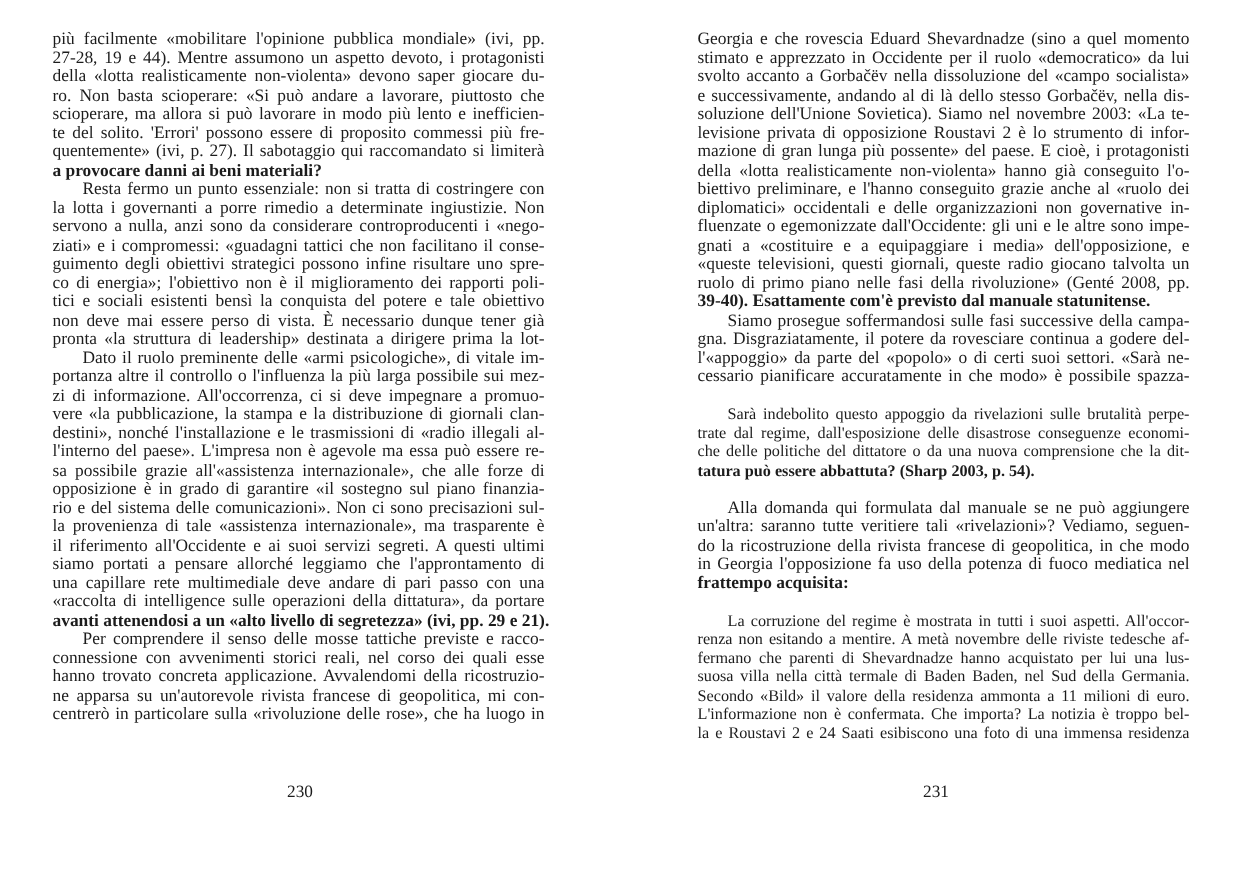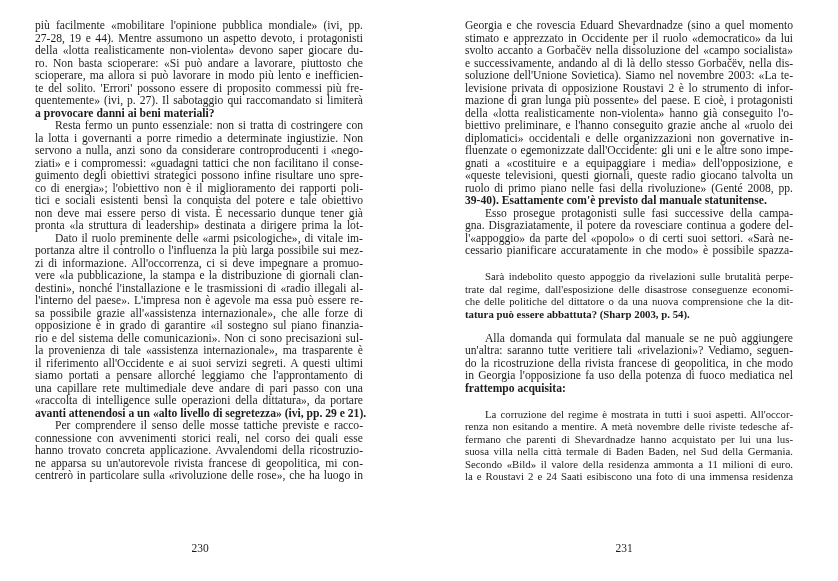--- a/index.html
+++ b/index.html
@@ -8,21 +8,21 @@
     .page { position: absolute; top: 0; width: 419px; height: 581px; }
     .page.left { left: 0; }
     .page.right { left: 419px; }
     .text-block { position: absolute; top: 3px; width: 328px; font-size: 11.6px; line-height: 12.5px;
                   text-align: justify; hyphens: manual; margin-top: 17px; }
     .left .text-block { left: 35px; }
     .right .text-block { left: 46px; }
     .line { display: block; white-space: nowrap; text-align-last: justify; text-align: justify; }
     .line.last { text-align-last: left; font-weight: bold; }
     .gap { display: block; height: 12.5px; }
-    .page-number { position: absolute; top: 542px; width: 100%; text-align: center; font-size: 11.5px; }
+    .page-number { position: absolute; top: 522px; width: 100%; text-align: center; font-size: 11.5px; }
     .left .page-number { left: 0; width: 400px; }
     .right .page-number { left: 0; width: 410px; }
   </style>
 </head>
 <body>
 
 <div class="page left">
   <div class="text-block" id="left-body">
       <span class="line">più facilmente «mobilitare l'opinione pubblica mondiale» (ivi, pp.</span>
       <span class="line">27-28, 19 e 44). Mentre assumono un aspetto devoto, i protagonisti</span>
@@ -75,37 +75,38 @@
       <span class="line">levisione privata di opposizione Roustavi 2 è lo strumento di infor-</span>
       <span class="line">mazione di gran lunga più possente» del paese. E cioè, i protagonisti</span>
       <span class="line">della «lotta realisticamente non-violenta» hanno già conseguito l'o-</span>
       <span class="line">biettivo preliminare, e l'hanno conseguito grazie anche al «ruolo dei</span>
       <span class="line">diplomatici» occidentali e delle organizzazioni non governative in-</span>
       <span class="line">fluenzate o egemonizzate dall'Occidente: gli uni e le altre sono impe-</span>
       <span class="line">gnati a «costituire e a equipaggiare i media» dell'opposizione, e</span>
       <span class="line">«queste televisioni, questi giornali, queste radio giocano talvolta un</span>
       <span class="line">ruolo di primo piano nelle fasi della rivoluzione» (Genté 2008, pp.</span>
       <span class="line last">39-40). Esattamente com'è previsto dal manuale statunitense.</span>
-      <span class="line" style="text-indent: 20px;">Esso prosegue protagonisti sulle fasi successive della campa-</span>
+      <span class="line" style="text-indent: 20px;">Siamo prosegue soffermandosi sulle fasi successive della campa-</span>
       <span class="line">gna. Disgraziatamente, il potere da rovesciare continua a godere del-</span>
       <span class="line">l'«appoggio» da parte del «popolo» o di certi suoi settori. «Sarà ne-</span>
       <span class="line">cessario pianificare accuratamente in che modo» è possibile spazza-</span>
       <span class="gap"></span>
       <span class="line" style="text-indent: 20px; font-size: 10.8px;">Sarà indebolito questo appoggio da rivelazioni sulle brutalità perpe-</span>
       <span class="line" style="font-size: 10.8px;">trate dal regime, dall'esposizione delle disastrose conseguenze economi-</span>
       <span class="line" style="font-size: 10.8px;">che delle politiche del dittatore o da una nuova comprensione che la dit-</span>
       <span class="line last" style="font-size: 10.8px;">tatura può essere abbattuta? (Sharp 2003, p. 54).</span>
       <span class="gap"></span>
       <span class="line" style="text-indent: 20px;">Alla domanda qui formulata dal manuale se ne può aggiungere</span>
       <span class="line">un'altra: saranno tutte veritiere tali «rivelazioni»? Vediamo, seguen-</span>
       <span class="line">do la ricostruzione della rivista francese di geopolitica, in che modo</span>
       <span class="line">in Georgia l'opposizione fa uso della potenza di fuoco mediatica nel</span>
       <span class="line last">frattempo acquisita:</span>
       <span class="gap"></span>
       <span class="line" style="text-indent: 20px; font-size: 10.8px;">La corruzione del regime è mostrata in tutti i suoi aspetti. All'occor-</span>
       <span class="line" style="font-size: 10.8px;">renza non esitando a mentire. A metà novembre delle riviste tedesche af-</span>
       <span class="line" style="font-size: 10.8px;">fermano che parenti di Shevardnadze hanno acquistato per lui una lus-</span>
       <span class="line" style="font-size: 10.8px;">suosa villa nella città termale di Baden Baden, nel Sud della Germania.</span>
       <span class="line" style="font-size: 10.8px;">Secondo «Bild» il valore della residenza ammonta a 11 milioni di euro.</span>
+      <span class="line" style="font-size: 10.8px;">L'informazione non è confermata. Che importa? La notizia è troppo bel-</span>
       <span class="line" style="font-size: 10.8px;">la e Roustavi 2 e 24 Saati esibiscono una foto di una immensa residenza</span>
     </div>
   <div class="page-number">231</div>
 </div>
 
 </body></html>

